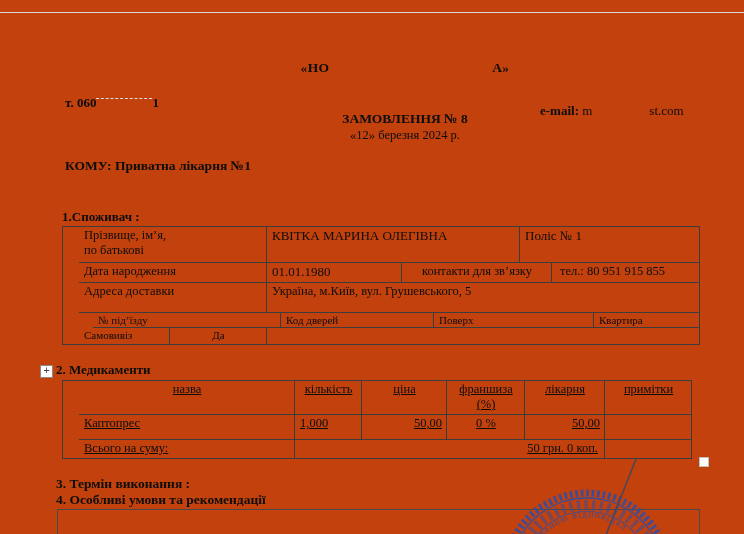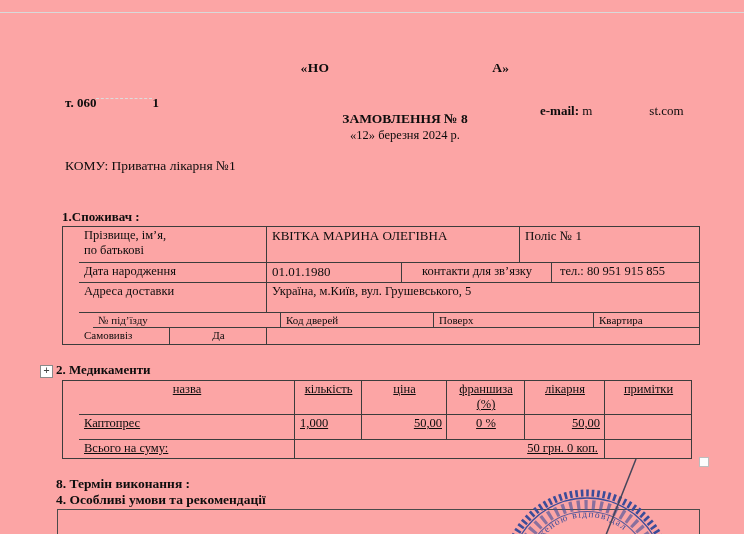--- a/index.html
+++ b/index.html
@@ -1,32 +1,32 @@
 <!DOCTYPE html>
 <html><head>
 <meta charset="utf-8">
 <style>
   html,body{margin:0;padding:0;background:#fff;}
-  .page{position:relative;width:744px;height:534px;background:#fca5a5;overflow:hidden;
+  .page{position:relative;width:744px;height:534px;background:#c2410c;overflow:hidden;
         font-family:"Liberation Serif", serif;color:#0d0d0d;}
   .topline{position:absolute;top:12px;left:0;width:744px;height:1px;background:#d9d9d9;}
 
   .center-col{position:absolute;left:80px;width:650px;text-align:center;}
   .company{top:60px;font-weight:bold;font-size:13.5px;letter-spacing:.3px;}
   .gap-wide{display:inline-block;width:163px;}
   .order-title{top:111px;font-weight:bold;font-size:13.5px;}
   .order-date{top:128px;font-size:12.5px;}
 
   .phone-line{position:absolute;left:65px;top:95px;font-weight:bold;font-size:13px;}
   .redact{display:inline-block;width:56px;height:11px;border-top:1px dashed #dcdcdc;vertical-align:middle;}
   .email-line{position:absolute;left:540px;top:95px;font-size:13px;margin-top:8px;}
   .email-line b{font-weight:bold;}
   .gap-mid{display:inline-block;width:57px;}
 
-  .komu{position:absolute;left:65px;top:158px;font-weight:normal;font-size:13.5px;}
+  .komu{position:absolute;left:65px;top:158px;font-weight:bold;font-size:13.5px;}
   .sec-title{position:absolute;font-weight:bold;font-size:13px;}
   .t1-title{left:62px;top:209px;}
   .t2-title{left:56px;top:362px;}
   .t3-title{left:56px;top:476px;font-size:13.5px;}
   .t4-title{left:56px;top:492px;font-size:13.5px;}
 
   .tbl{position:absolute;border:1px solid #3c3c3c;box-sizing:border-box;padding-left:16px;}
   .trow{display:flex;border-bottom:1px solid #3c3c3c;box-sizing:border-box;}
   .trow:last-child{border-bottom:none;}
   .tc{border-right:1px solid #3c3c3c;box-sizing:border-box;padding:1px 4px 0 5px;
@@ -131,21 +131,21 @@
     </div>
     <div class="trow f2r">
       <div class="tc" style="width:216px">Всього на суму:</div>
       <div class="tc rgt" style="width:310px;padding-right:6px">50 грн. 0 коп.</div>
       <div class="tc"></div>
     </div>
   </div>
 
   <div class="resize-handle"></div>
 
-  <div class="sec-title t3-title">8. Термін виконання :</div>
+  <div class="sec-title t3-title">3. Термін виконання :</div>
   <div class="sec-title t4-title">4. Особливі умови та рекомендації</div>
 
   <div class="box4"></div>
 
   <svg class="stamp-svg" width="230" height="130" viewBox="0 0 230 130">
     <g>
       <circle cx="110" cy="120" r="82" fill="none" stroke="#3c4c99" stroke-width="7" stroke-dasharray="2.6 2.9"></circle>
       <circle cx="110" cy="120" r="77" fill="none" stroke="#3c4c99" stroke-width="1.3"></circle>
       <circle cx="110" cy="120" r="70" fill="none" stroke="#3c4c99" stroke-width="10" stroke-dasharray="3.2 4.4" opacity="0.6"></circle>
       <circle cx="110" cy="120" r="63.5" fill="none" stroke="#3c4c99" stroke-width="1.1" opacity="0.85"></circle>

